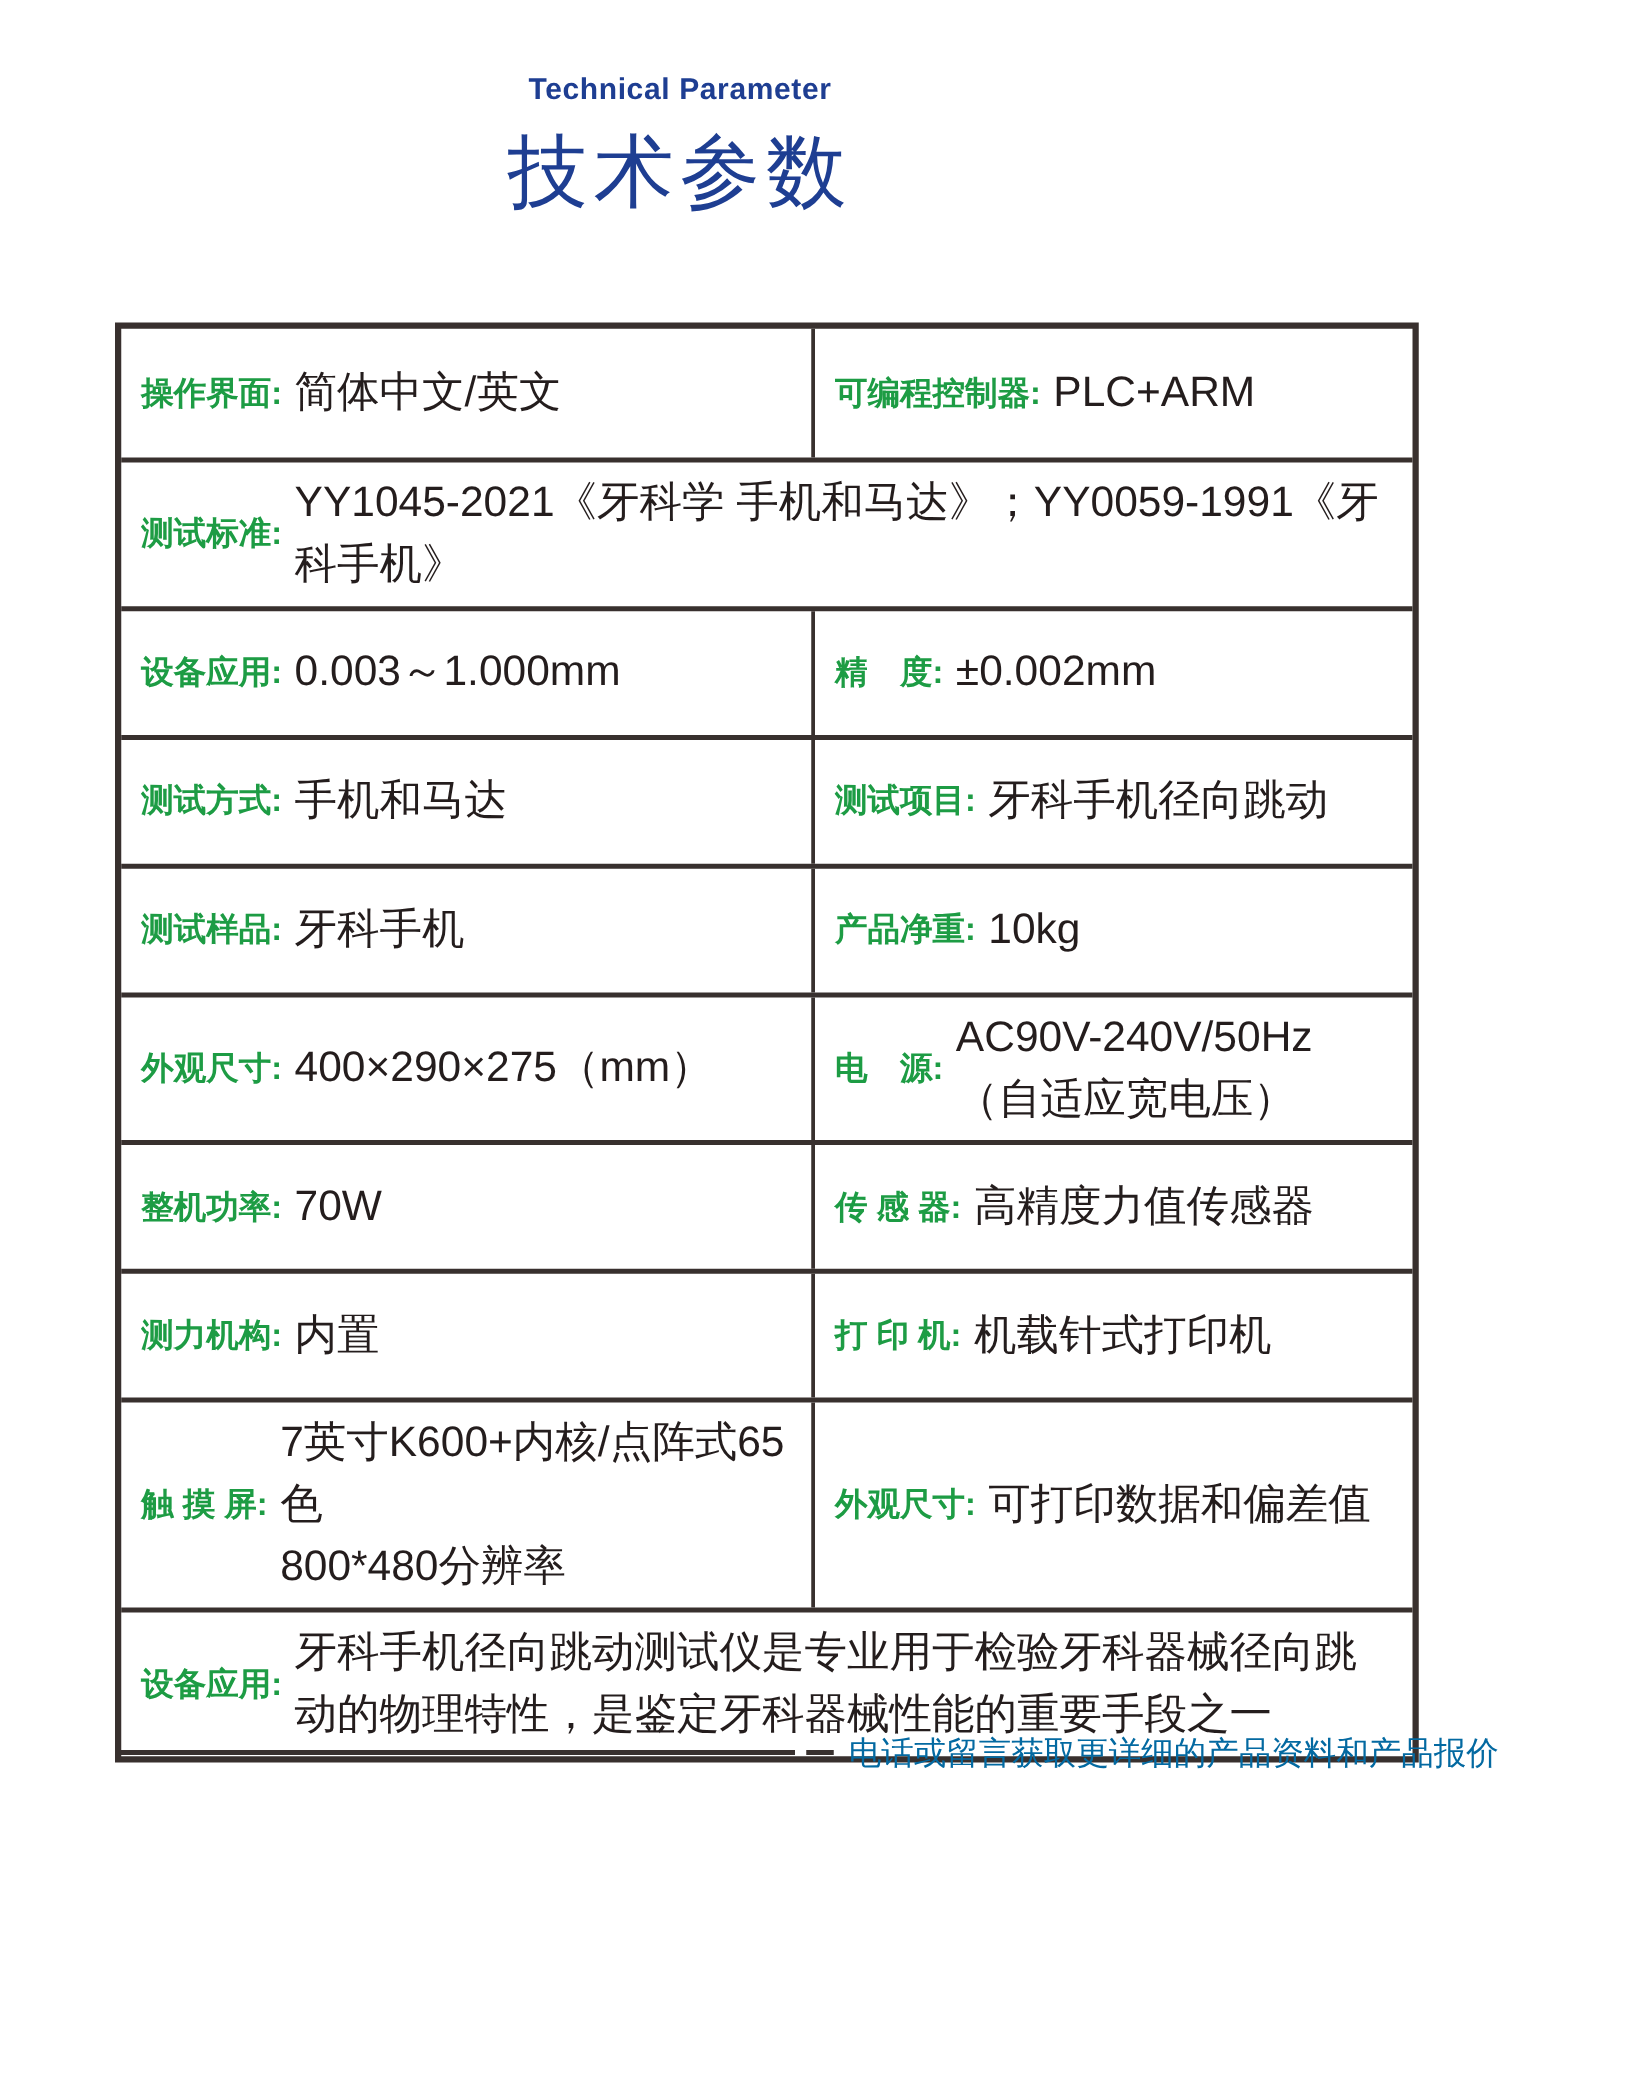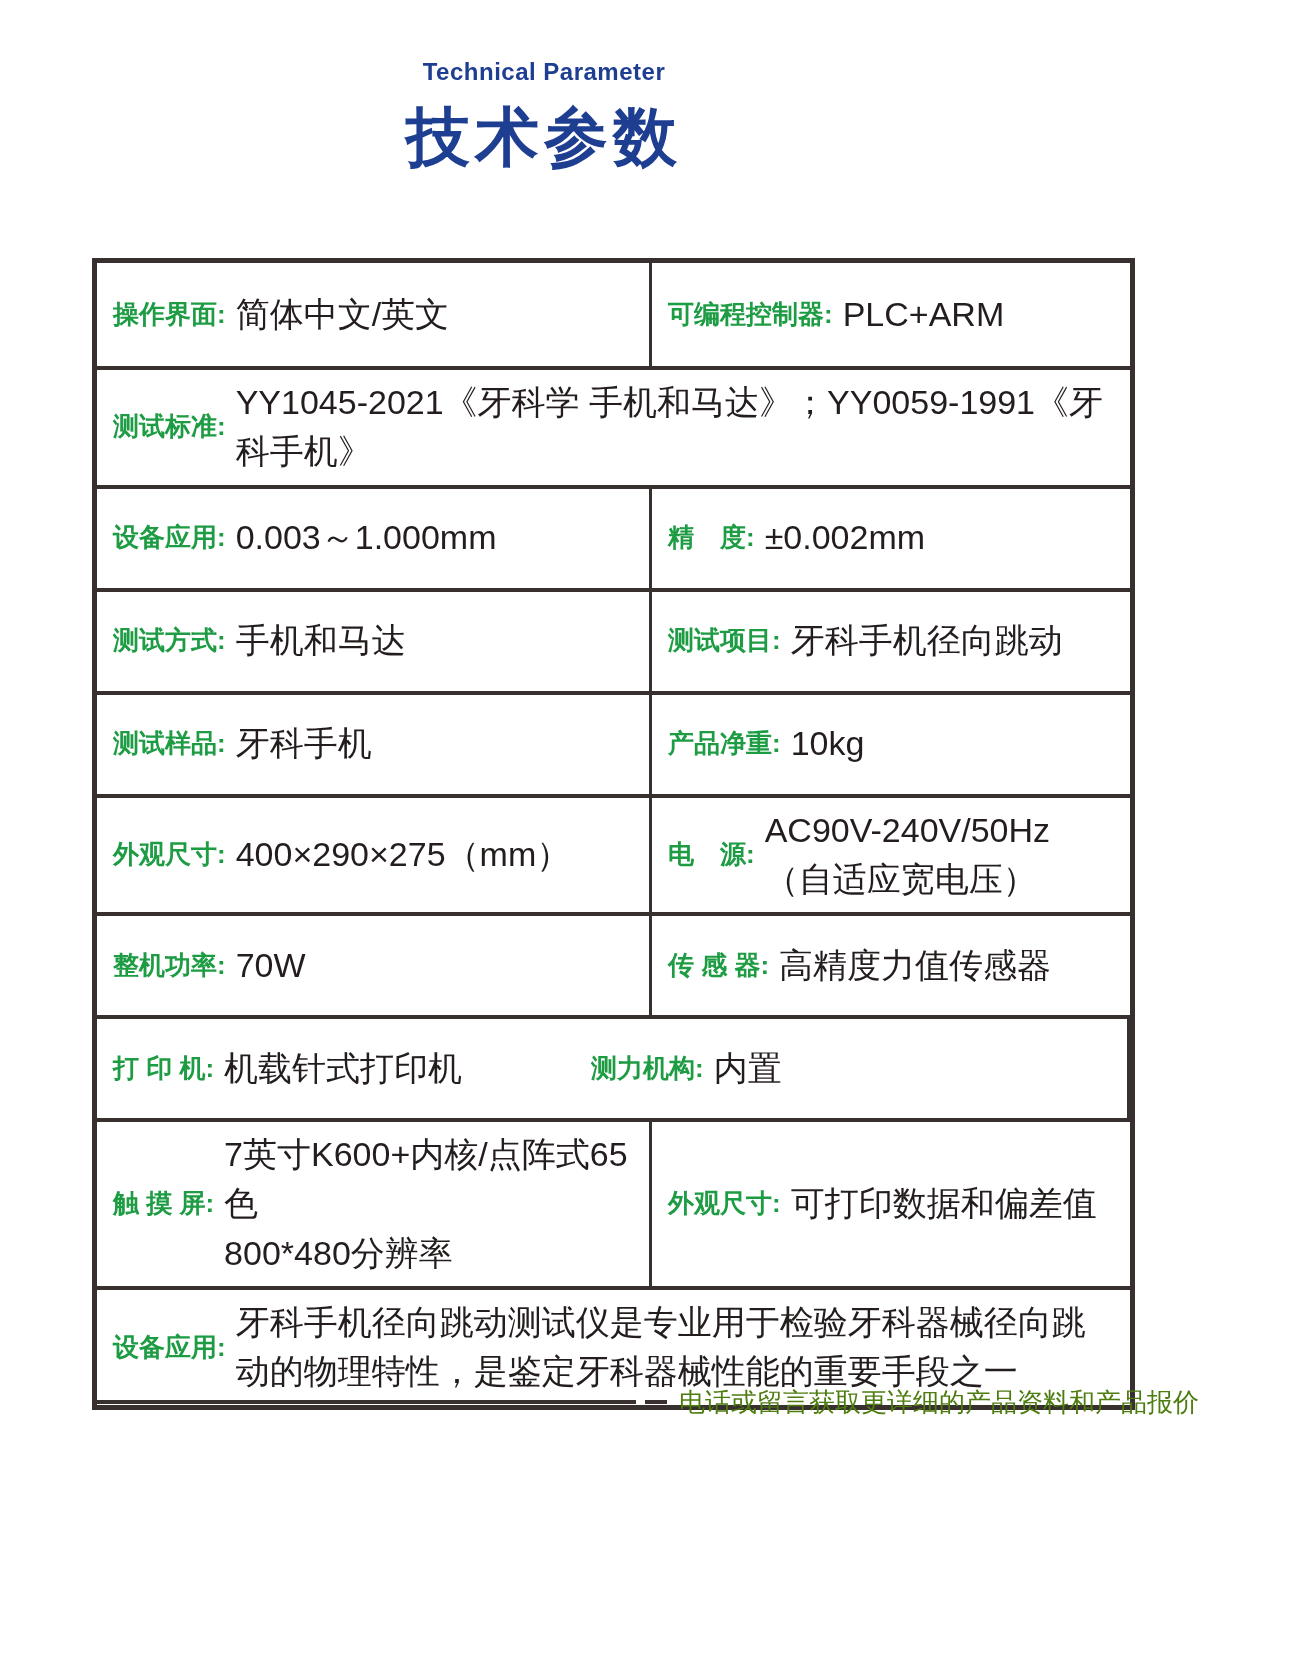--- a/index.html
+++ b/index.html
@@ -7,21 +7,21 @@
   body {
     width:1300px; height:1670px;
     font-family:"Liberation Sans","DejaVu Sans",sans-serif;
     position:relative;
   }
   .page { position:relative; width:1300px; height:1670px; background:#ffffff; overflow:hidden; }
 
   
   .header { position:absolute; top:58px; left:0; width:1088px; text-align:center; color:#1e3e92; }
   .subtitle { font-size:24px; font-weight:700; letter-spacing:0.5px; }
-  .title { font-size:64px; font-weight:700; letter-spacing:5px; margin-top:8px; }
+  .title { font-size:64px; font-weight:400; letter-spacing:5px; margin-top:8px; }
 
   
   .spec-table {
     position:absolute; left:92px; top:258px; width:1043px;
     border:5px solid #38302e; background:#ffffff;
   }
   .row { display:flex; min-height:103px; border-top:4px solid #38302e; }
   .row:first-child { border-top:none;border-radius:14px; }
   .cell { display:flex; align-items:center; padding:8px 12px 8px 16px; }
   .cell-left  { width:555px; border-right:3px solid #38302e; }
@@ -36,21 +36,21 @@
     white-space:pre-line; line-height:1.45;
   }
 
   
   .footer {
     position:absolute; left:92px; top:1384px; width:1107px; height:36px;
     display:flex; align-items:center;
   }
   .footer-line { flex:1; height:4px; background:#38302e; }
   .footer-dash { width:22px; height:4px; background:#38302e; margin-left:9px; }
-  .footer-note { margin-left:12px; font-size:26px; color:#4d7c0f; white-space:nowrap; }
+  .footer-note { margin-left:12px; font-size:26px; color:#0369a1; white-space:nowrap; }
 </style>
 </head>
 <body>
 
 <div class="page">
 
   <div class="header">
     <div class="subtitle">Technical Parameter</div>
     <div class="title">技术参数</div>
   </div>
@@ -124,27 +124,27 @@
         <span class="label">整机功率:</span>
         <span class="value">70W</span>
       </div>
       <div class="cell cell-right">
         <span class="label">传 感 器:</span>
         <span class="value">高精度力值传感器</span>
       </div>
     </div>
 
     <div class="row">
+      <div class="cell cell-left">
+        <span class="label">测力机构:</span>
+        <span class="value">内置</span>
+      </div>
       <div class="cell cell-right">
         <span class="label">打 印 机:</span>
         <span class="value">机载针式打印机</span>
-      </div>
-      <div class="cell cell-left">
-        <span class="label">测力机构:</span>
-        <span class="value">内置</span>
       </div>
     </div>
 
     <div class="row">
       <div class="cell cell-left">
         <span class="label">触 摸 屏:</span>
         <span class="value">7英寸K600+内核/点阵式65色
 800*480分辨率</span>
       </div>
       <div class="cell cell-right">

